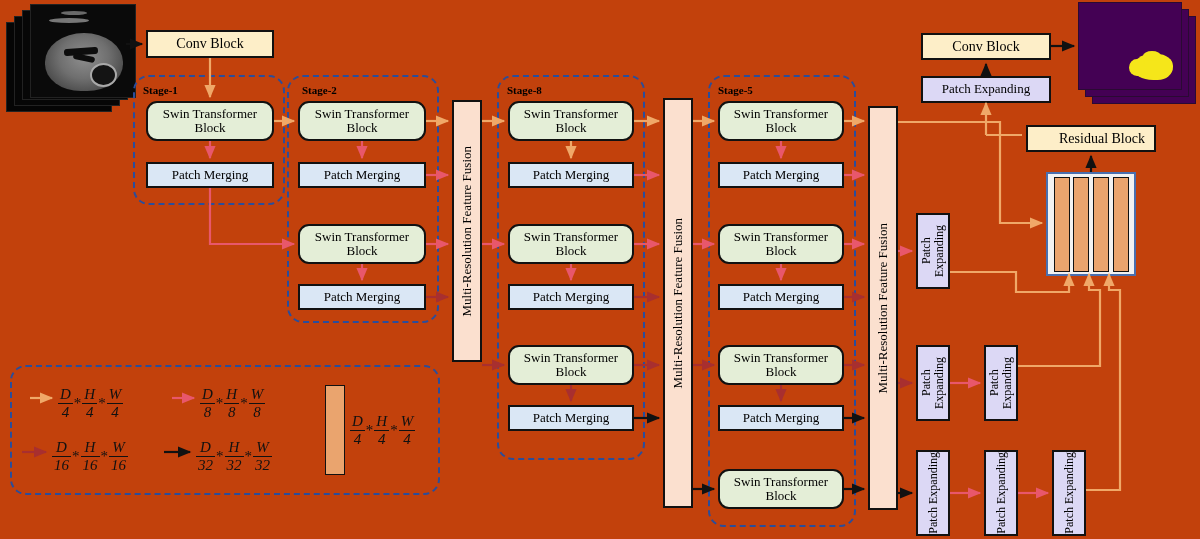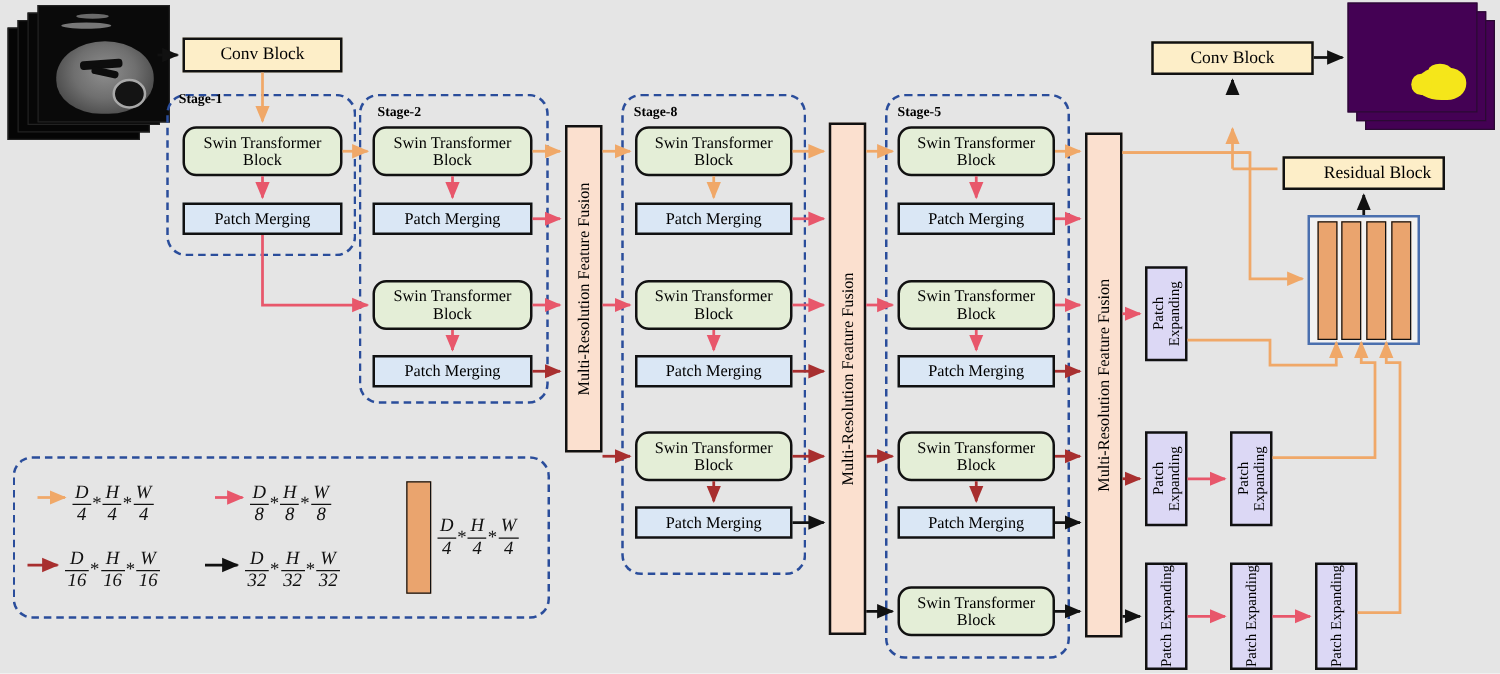--- a/index.html
+++ b/index.html
@@ -1,17 +1,17 @@
 <!DOCTYPE html>
 <html><head>
 <meta charset="utf-8">
 <style>
   html,body{margin:0;padding:0;background:#fff;}
   body{font-family:"Liberation Serif",serif;}
-  #root{position:relative;width:1200px;height:539px;background:#e5e5e5;overflow:hidden;}
+  #root{position:relative;width:1200px;height:539px;background:#c2410c;overflow:hidden;}
 
   .box{position:absolute;box-sizing:border-box;border:2px solid #111;
        display:flex;align-items:center;justify-content:center;text-align:center;
        font-family:"Liberation Serif",serif;line-height:1.08;}
   .conv{background:#fdeec8;}
   .swin{background:#e4eed7;border-radius:11px;}
   .pmerge{background:#dae7f5;}
   .pexp{background:#dcd8f5;}
   .mrff{background:#fbe0cf;}
   .resid{background:#fdeec8;}
@@ -76,21 +76,21 @@
       <div style="position:absolute;left:64px;top:48px;width:18px;height:10px;background:#f5e61a;
                   border-radius:50%;"></div>
     </div>
   </div>
 
   <div class="box conv" style="left:146px;top:30px;width:128px;height:28px;font-size:14px;">
     <span>Conv Block</span>
   </div>
 
   <div class="stage" style="left:133px;top:75px;width:152px;height:130px;"></div>
-  <div class="stagelabel" style="left:143px;top:73px;">Stage-1</div>
+  <div class="stagelabel" style="left:143px;top:84px;">Stage-1</div>
   <div class="box swin" style="left:146px;top:101px;width:128px;height:40px;font-size:13px;flex-direction:column;">
     <span>Swin Transformer</span>
     <span>Block</span>
   </div>
   <div class="box pmerge" style="left:146px;top:162px;width:128px;height:26px;font-size:13px;">
     <span>Patch Merging</span>
   </div>
 
   <div class="stage" style="left:287px;top:75px;width:152px;height:248px;"></div>
   <div class="stagelabel" style="left:302px;top:84px;">Stage-2</div>
@@ -168,20 +168,23 @@
     <span>Swin Transformer</span>
     <span>Block</span>
   </div>
 
   <div class="box mrff" style="left:868px;top:106px;width:30px;height:404px;font-size:13px;">
     <span class="vert">Multi-Resolution Feature Fusion</span>
   </div>
 
   <div class="box conv" style="left:921px;top:33px;width:130px;height:27px;font-size:14px;">
     <span>Conv Block</span>
+  </div>
+  <div class="box pexp" style="left:921px;top:76px;width:130px;height:27px;font-size:13px;">
+    <span>Patch Expanding</span>
   </div>
   <div class="box resid" style="left:1026px;top:125px;width:130px;height:27px;font-size:14px;padding-left:22px;">
     <span>Residual Block</span>
   </div>
 
   <div class="concat" style="left:1046px;top:172px;width:90px;height:104px;"></div>
   <div class="cbar" style="left:1054px;top:177px;width:14px;height:93px;"></div>
   <div class="cbar" style="left:1073px;top:177px;width:14px;height:93px;"></div>
   <div class="cbar" style="left:1093px;top:177px;width:14px;height:93px;"></div>
   <div class="cbar" style="left:1113px;top:177px;width:14px;height:93px;"></div>

